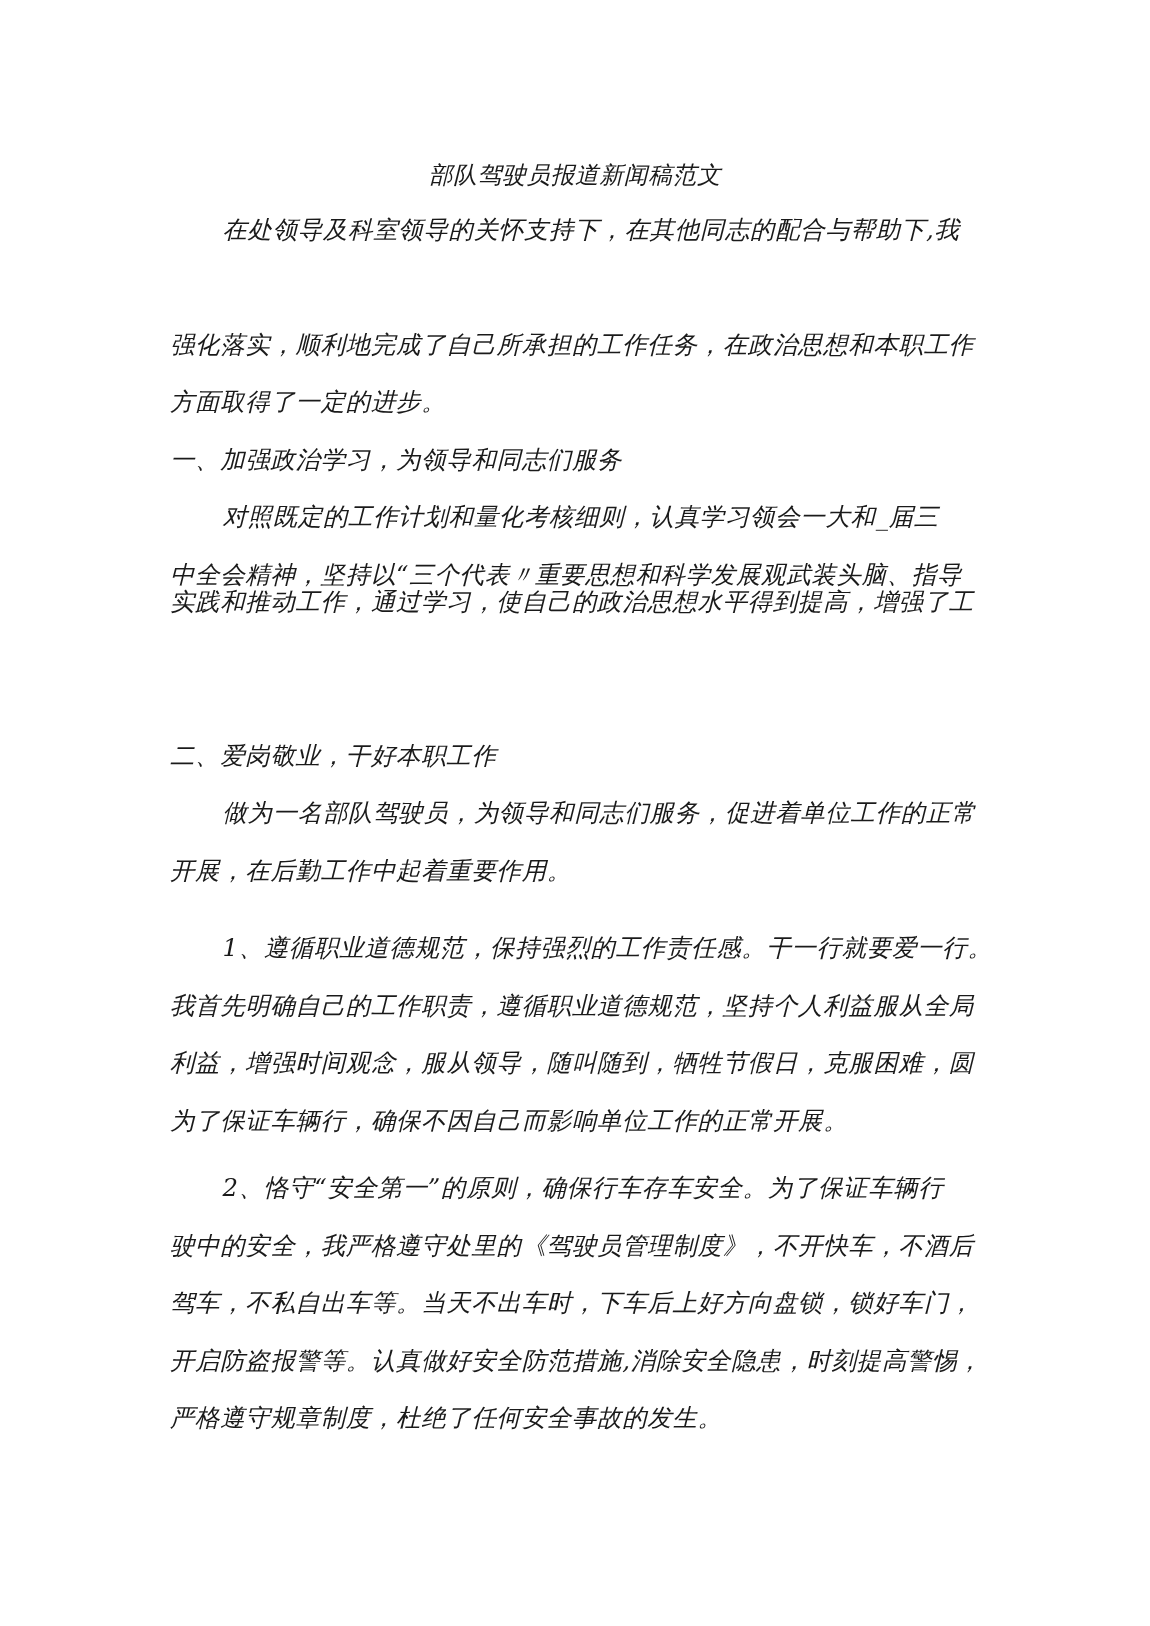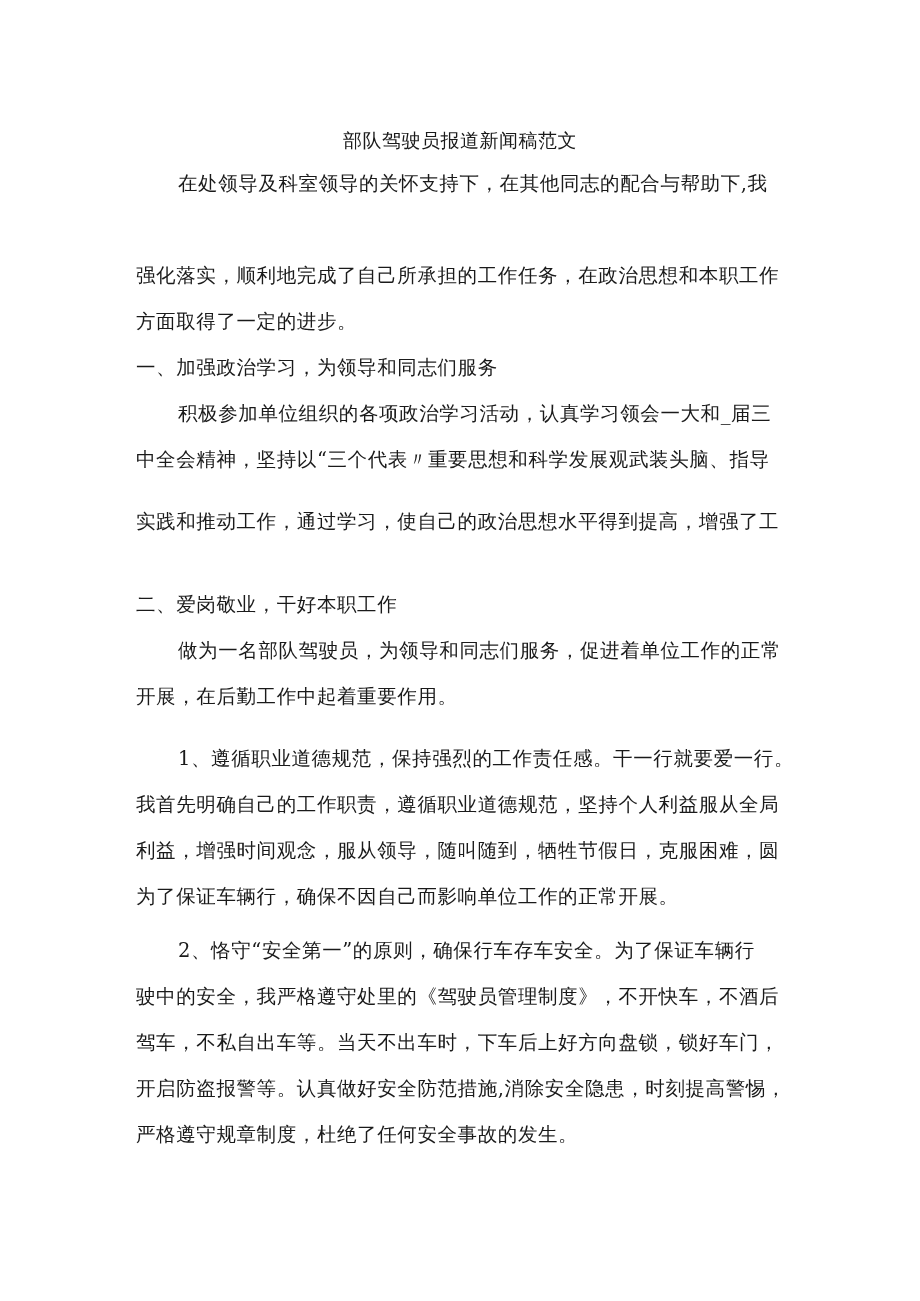--- a/index.html
+++ b/index.html
@@ -14,20 +14,21 @@
       overflow: hidden;
       font-family: "DejaVu Serif", "Liberation Serif", serif;
       color: #1a1a1a;
     }
     .page {
       position: absolute;
       left: 0; top: 0;
       width: 920px;
       height: 1301px;
       background: #ffffff;
+      font-style: italic;
     }
     .title {
       position: absolute;
       top: 126px;
       left: 0;
       width: 920px;
       text-align: center;
       font-size: 19px;
       line-height: 28px;
       letter-spacing: 0.5px;
@@ -49,23 +50,23 @@
 
 <div class="page">
   <div class="title">部队驾驶员报道新闻稿范文</div>
 
   <div class="line indent" style="top:170px">在处领导及科室领导的关怀支持下，在其他同志的配合与帮助下,我</div>
   <div class="line" style="top:262px">强化落实，顺利地完成了自己所承担的工作任务，在政治思想和本职工作</div>
   <div class="line" style="top:308px">方面取得了一定的进步。</div>
 
   <div class="line" style="top:354px">一、加强政治学习，为领导和同志们服务</div>
 
-  <div class="line indent" style="top:400px">积极参加单位组织的各项政治学习活动，认真学习领会一大和_届三</div>
+  <div class="line indent" style="top:400px">对照既定的工作计划和量化考核细则，认真学习领会一大和_届三</div>
   <div class="line" style="top:446px">中全会精神，坚持以“三个代表〃重要思想和科学发展观武装头脑、指导</div>
-  <div class="line" style="top:508px">实践和推动工作，通过学习，使自己的政治思想水平得到提高，增强了工</div>
+  <div class="line" style="top:468px">实践和推动工作，通过学习，使自己的政治思想水平得到提高，增强了工</div>
 
   <div class="line" style="top:591px">二、爱岗敬业，干好本职工作</div>
 
   <div class="line indent" style="top:637px">做为一名部队驾驶员，为领导和同志们服务，促进着单位工作的正常</div>
   <div class="line" style="top:683px">开展，在后勤工作中起着重要作用。</div>
 
   <div class="line indent" style="top:745px">1、遵循职业道德规范，保持强烈的工作责任感。干一行就要爱一行。</div>
   <div class="line" style="top:791px">我首先明确自己的工作职责，遵循职业道德规范，坚持个人利益服从全局</div>
   <div class="line" style="top:837px">利益，增强时间观念，服从领导，随叫随到，牺牲节假日，克服困难，圆</div>
   <div class="line" style="top:883px">为了保证车辆行，确保不因自己而影响单位工作的正常开展。</div>

